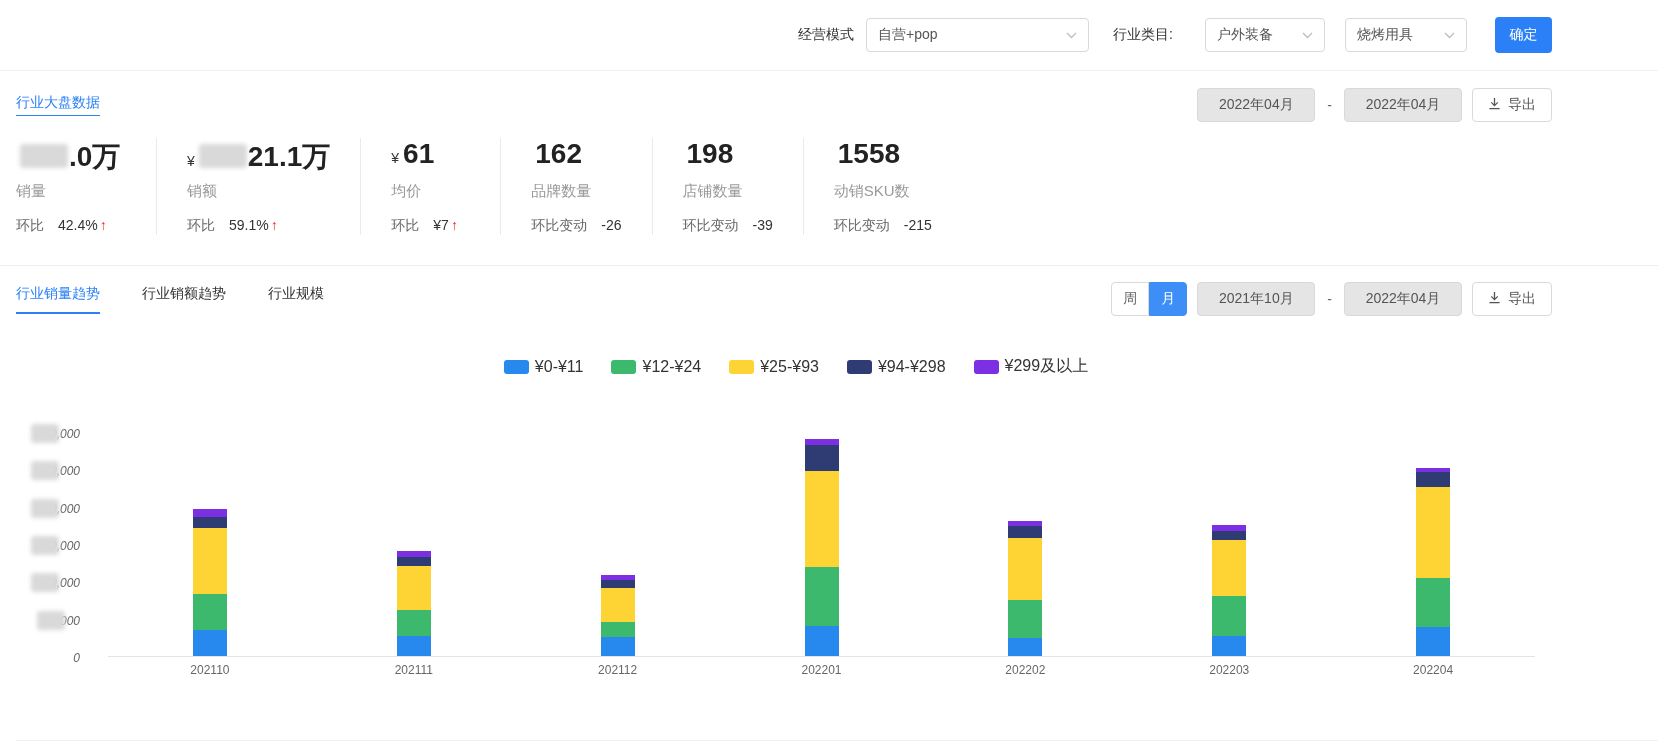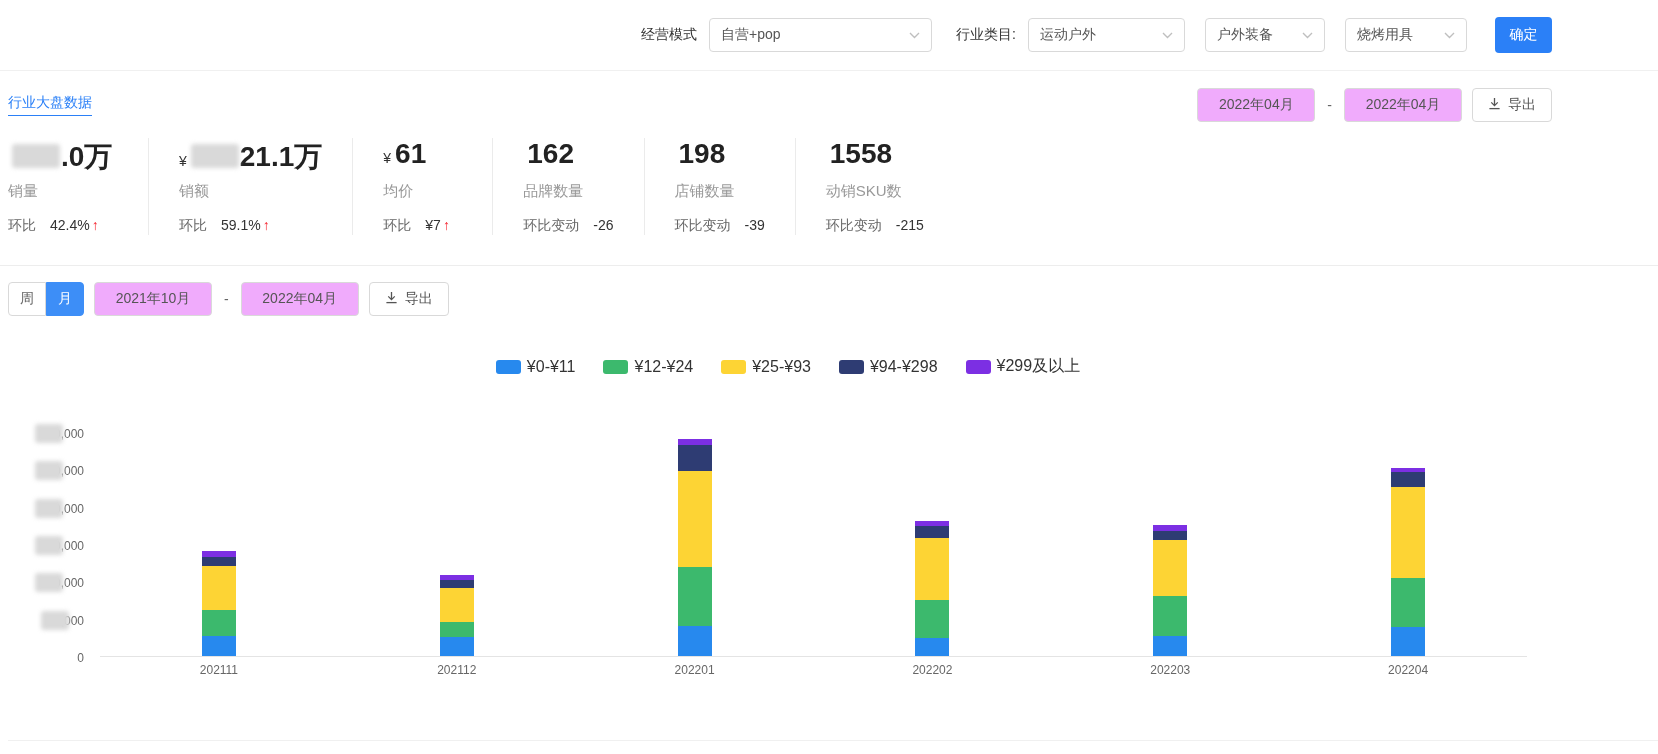--- a/index.html
+++ b/index.html
@@ -13,29 +13,29 @@
   .select { display:flex; align-items:center; justify-content:space-between; height:34px;
     border:1px solid #d9d9d9; border-radius:4px; padding:0 11px; font-size:14px; color:#555;
     background:#fff; cursor:pointer; }
   .select.w185{width:223px;} .select.w157{width:157px;} .select.w110{width:120px; margin-left:20px;}
   .select.w122{width:122px; margin-left:20px;}
   .chev { display:flex; margin-left:8px; }
   .btn-primary { height:36px; width:57px; margin-left:28px; background:#2b80f7; color:#fff;
     border:none; border-radius:4px; font-size:14px; cursor:pointer; }
 
   
-  .section { padding-left:8px; background:#fff; }
+  .section { padding-left:16px; background:#fff; }
   .sec-head { display:flex; align-items:center; justify-content:space-between;
     padding:17px 106px 10px 0; }
   .link-tab { font-size:14px; color:#2b80f7; border-bottom:1px solid #2b80f7;
     padding-bottom:3px; cursor:pointer; }
   .controls { display:flex; align-items:center; gap:10px; }
   .date-box { width:118px; height:34px; border:1px solid #d9d9d9; border-radius:4px;
     display:flex; align-items:center; justify-content:center; font-size:14px; color:#555;
-    background:#f0abfc; cursor:pointer; }
+    background:#e5e5e5; cursor:pointer; }
   .dash { color:#666; font-size:14px; margin:0 2px; }
   .export-btn { height:34px; display:flex; align-items:center; gap:7px; padding:0 15px;
     border:1px solid #d9d9d9; border-radius:4px; background:#fff; font-size:14px; color:#555;
     cursor:pointer; }
 
   
   .stats-row { display:flex; align-items:stretch; padding:6px 0 30px 0; }
   .stat { padding:0 30px; border-left:1px solid #ebebeb; min-width:140px; }
   .stat:first-child { border-left:none; padding-left:0; }
   .stat-value { font-size:28px; font-weight:600; color:#222; display:flex;
@@ -65,21 +65,21 @@
   .seg-month { border:1px solid #3d8ef7; border-radius:0 4px 4px 0; color:#fff; background:#3d8ef7; }
 
   
   .legend-row { width:1560px; display:flex; justify-content:center; gap:28px; margin-top:40px; }
   .legend-item { display:flex; align-items:center; gap:6px; cursor:pointer; }
   .legend-swatch { width:25px; height:14px; border-radius:3px; }
   .legend-label { font-size:16px; color:#333; }
 
   .plot { position:relative; height:262px; margin-top:56px; }
   .y-axis { position:absolute; left:0; top:0; height:224px; width:84px; }
-  .tick { position:absolute; right:8px; font-size:12px; color:#666; white-space:nowrap; }
+  .tick { position:absolute; right:20px; font-size:12px; color:#666; white-space:nowrap;font-style:italic; }
   .tick-text { position:relative; display:inline-block; }
   .tick-smudge { position:absolute; left:-6px; top:-3px; width:28px; height:19px; }
   .columns { position:absolute; left:92px; top:0; width:1427px; height:224px;
     display:flex; align-items:flex-end; border-bottom:1px solid #e4e4e4; }
   .slot { flex:1; height:100%; position:relative; display:flex; align-items:flex-end;
     justify-content:center; }
   .bar { width:34px; display:flex; flex-direction:column-reverse; }
   .seg-block { width:100%; }
   .x-label { position:absolute; top:100%; margin-top:7px; left:0; right:0; text-align:center;
     font-size:12px; color:#666; }
@@ -92,28 +92,20 @@
   <span class="filter-label">经营模式</span>
   <div class="select w185">
     <span>自营+pop</span>
     <span class="chev">
       <svg width="11" height="7" viewBox="0 0 11 7">
           <polyline points="1,1 5.5,5.5 10,1" fill="none" stroke="#bfbfbf" stroke-width="1.4"></polyline>
         </svg>
     </span>
   </div>
   <span class="filter-label">行业类目:</span>
-  <div class="select w157">
-    <span>运动户外</span>
-    <span class="chev">
-      <svg width="11" height="7" viewBox="0 0 11 7">
-          <polyline points="1,1 5.5,5.5 10,1" fill="none" stroke="#bfbfbf" stroke-width="1.4"></polyline>
-        </svg>
-    </span>
-  </div>
   <div class="select w110">
     <span>户外装备</span>
     <span class="chev">
       <svg width="11" height="7" viewBox="0 0 11 7">
           <polyline points="1,1 5.5,5.5 10,1" fill="none" stroke="#bfbfbf" stroke-width="1.4"></polyline>
         </svg>
     </span>
   </div>
   <div class="select w122">
     <span>烧烤用具</span>
@@ -213,20 +205,25 @@
         <span class="k">环比变动</span>
         <span><span class="v">-215</span></span>
       </div>
     </div>
     </div>
 
 </div>
 
 <div class="section trend">
   <div class="trend-head">
+    <div class="tabs">
+        <div class="tab active">行业销量趋势</div>
+        <div class="tab">行业销额趋势</div>
+        <div class="tab">行业规模</div>
+      </div>
     <div class="controls">
       <div class="seg">
         <div class="seg-btn seg-week">周</div>
         <div class="seg-btn seg-month">月</div>
       </div>
       <div class="date-box">2021年10月</div>
       <span class="dash">-</span>
       <div class="date-box">2022年04月</div>
       <button class="export-btn">
         <span>
@@ -269,20 +266,30 @@
         <div class="tick" style="bottom: 29.3333px;"><span class="tick-text">50,000<i class="smudge tick-smudge"></i></span></div>
         <div class="tick" style="bottom: 66.6667px;"><span class="tick-text">100,000<i class="smudge tick-smudge"></i></span></div>
         <div class="tick" style="bottom: 104px;"><span class="tick-text">150,000<i class="smudge tick-smudge"></i></span></div>
         <div class="tick" style="bottom: 141.333px;"><span class="tick-text">200,000<i class="smudge tick-smudge"></i></span></div>
         <div class="tick" style="bottom: 178.667px;"><span class="tick-text">250,000<i class="smudge tick-smudge"></i></span></div>
         <div class="tick" style="bottom: 216px;"><span class="tick-text">300,000<i class="smudge tick-smudge"></i></span></div>
       </div>
     <div class="columns">
         <div class="slot">
           <div class="bar">
+            <div class="seg-block" style="height: 26.1px; background: rgb(39, 137, 238);"></div>
+            <div class="seg-block" style="height: 35.8px; background: rgb(60, 185, 109);"></div>
+            <div class="seg-block" style="height: 65.7px; background: rgb(253, 212, 52);"></div>
+            <div class="seg-block" style="height: 11.2px; background: rgb(46, 60, 115);"></div>
+            <div class="seg-block" style="height: 8.2px; background: rgb(124, 47, 227);"></div>
+          </div>
+          <div class="x-label">202110</div>
+        </div>
+        <div class="slot">
+          <div class="bar">
             <div class="seg-block" style="height: 20.2px; background: rgb(39, 137, 238);"></div>
             <div class="seg-block" style="height: 26.1px; background: rgb(60, 185, 109);"></div>
             <div class="seg-block" style="height: 43.3px; background: rgb(253, 212, 52);"></div>
             <div class="seg-block" style="height: 9.7px; background: rgb(46, 60, 115);"></div>
             <div class="seg-block" style="height: 6px; background: rgb(124, 47, 227);"></div>
           </div>
           <div class="x-label">202111</div>
         </div>
         <div class="slot">
           <div class="bar">

